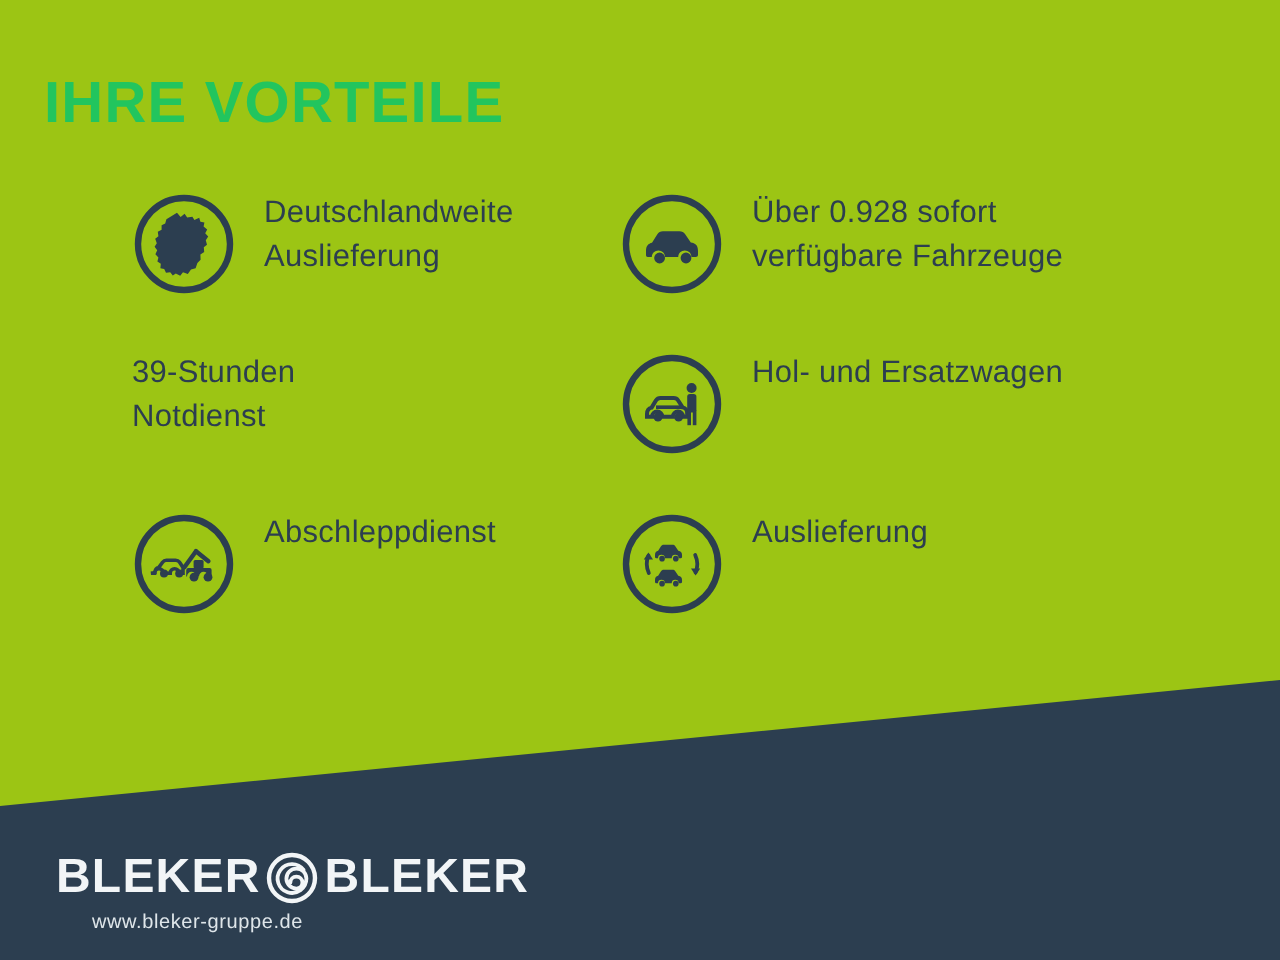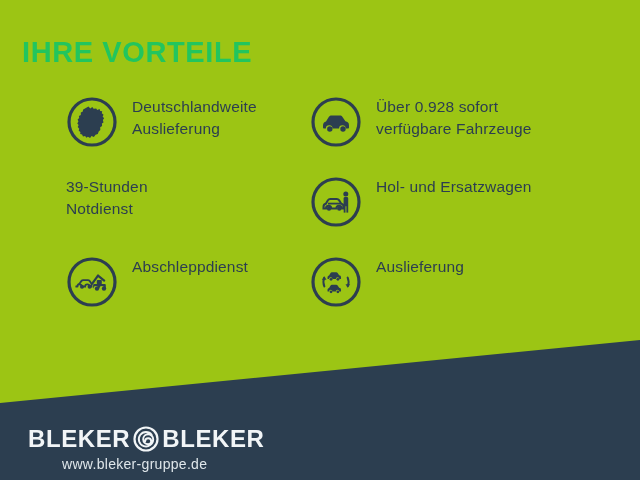--- a/index.html
+++ b/index.html
@@ -95,22 +95,22 @@
     line-height: 1;
   }
   .logo-mark {
     width: 30px;
     height: 30px;
     margin: 0 1px;
     display: block;
   }
   .logo-url {
     margin-top: 4px;
-    margin-left: 34px;
-    font-size: 14px;
+    margin-left: 18px;
+    font-size: 10px;
     color: #dfe6ea;
     letter-spacing: 0.3px;
     line-height: 1;
   }
 </style>
 </head>
 <body>
 
 <div id="slide">
 

